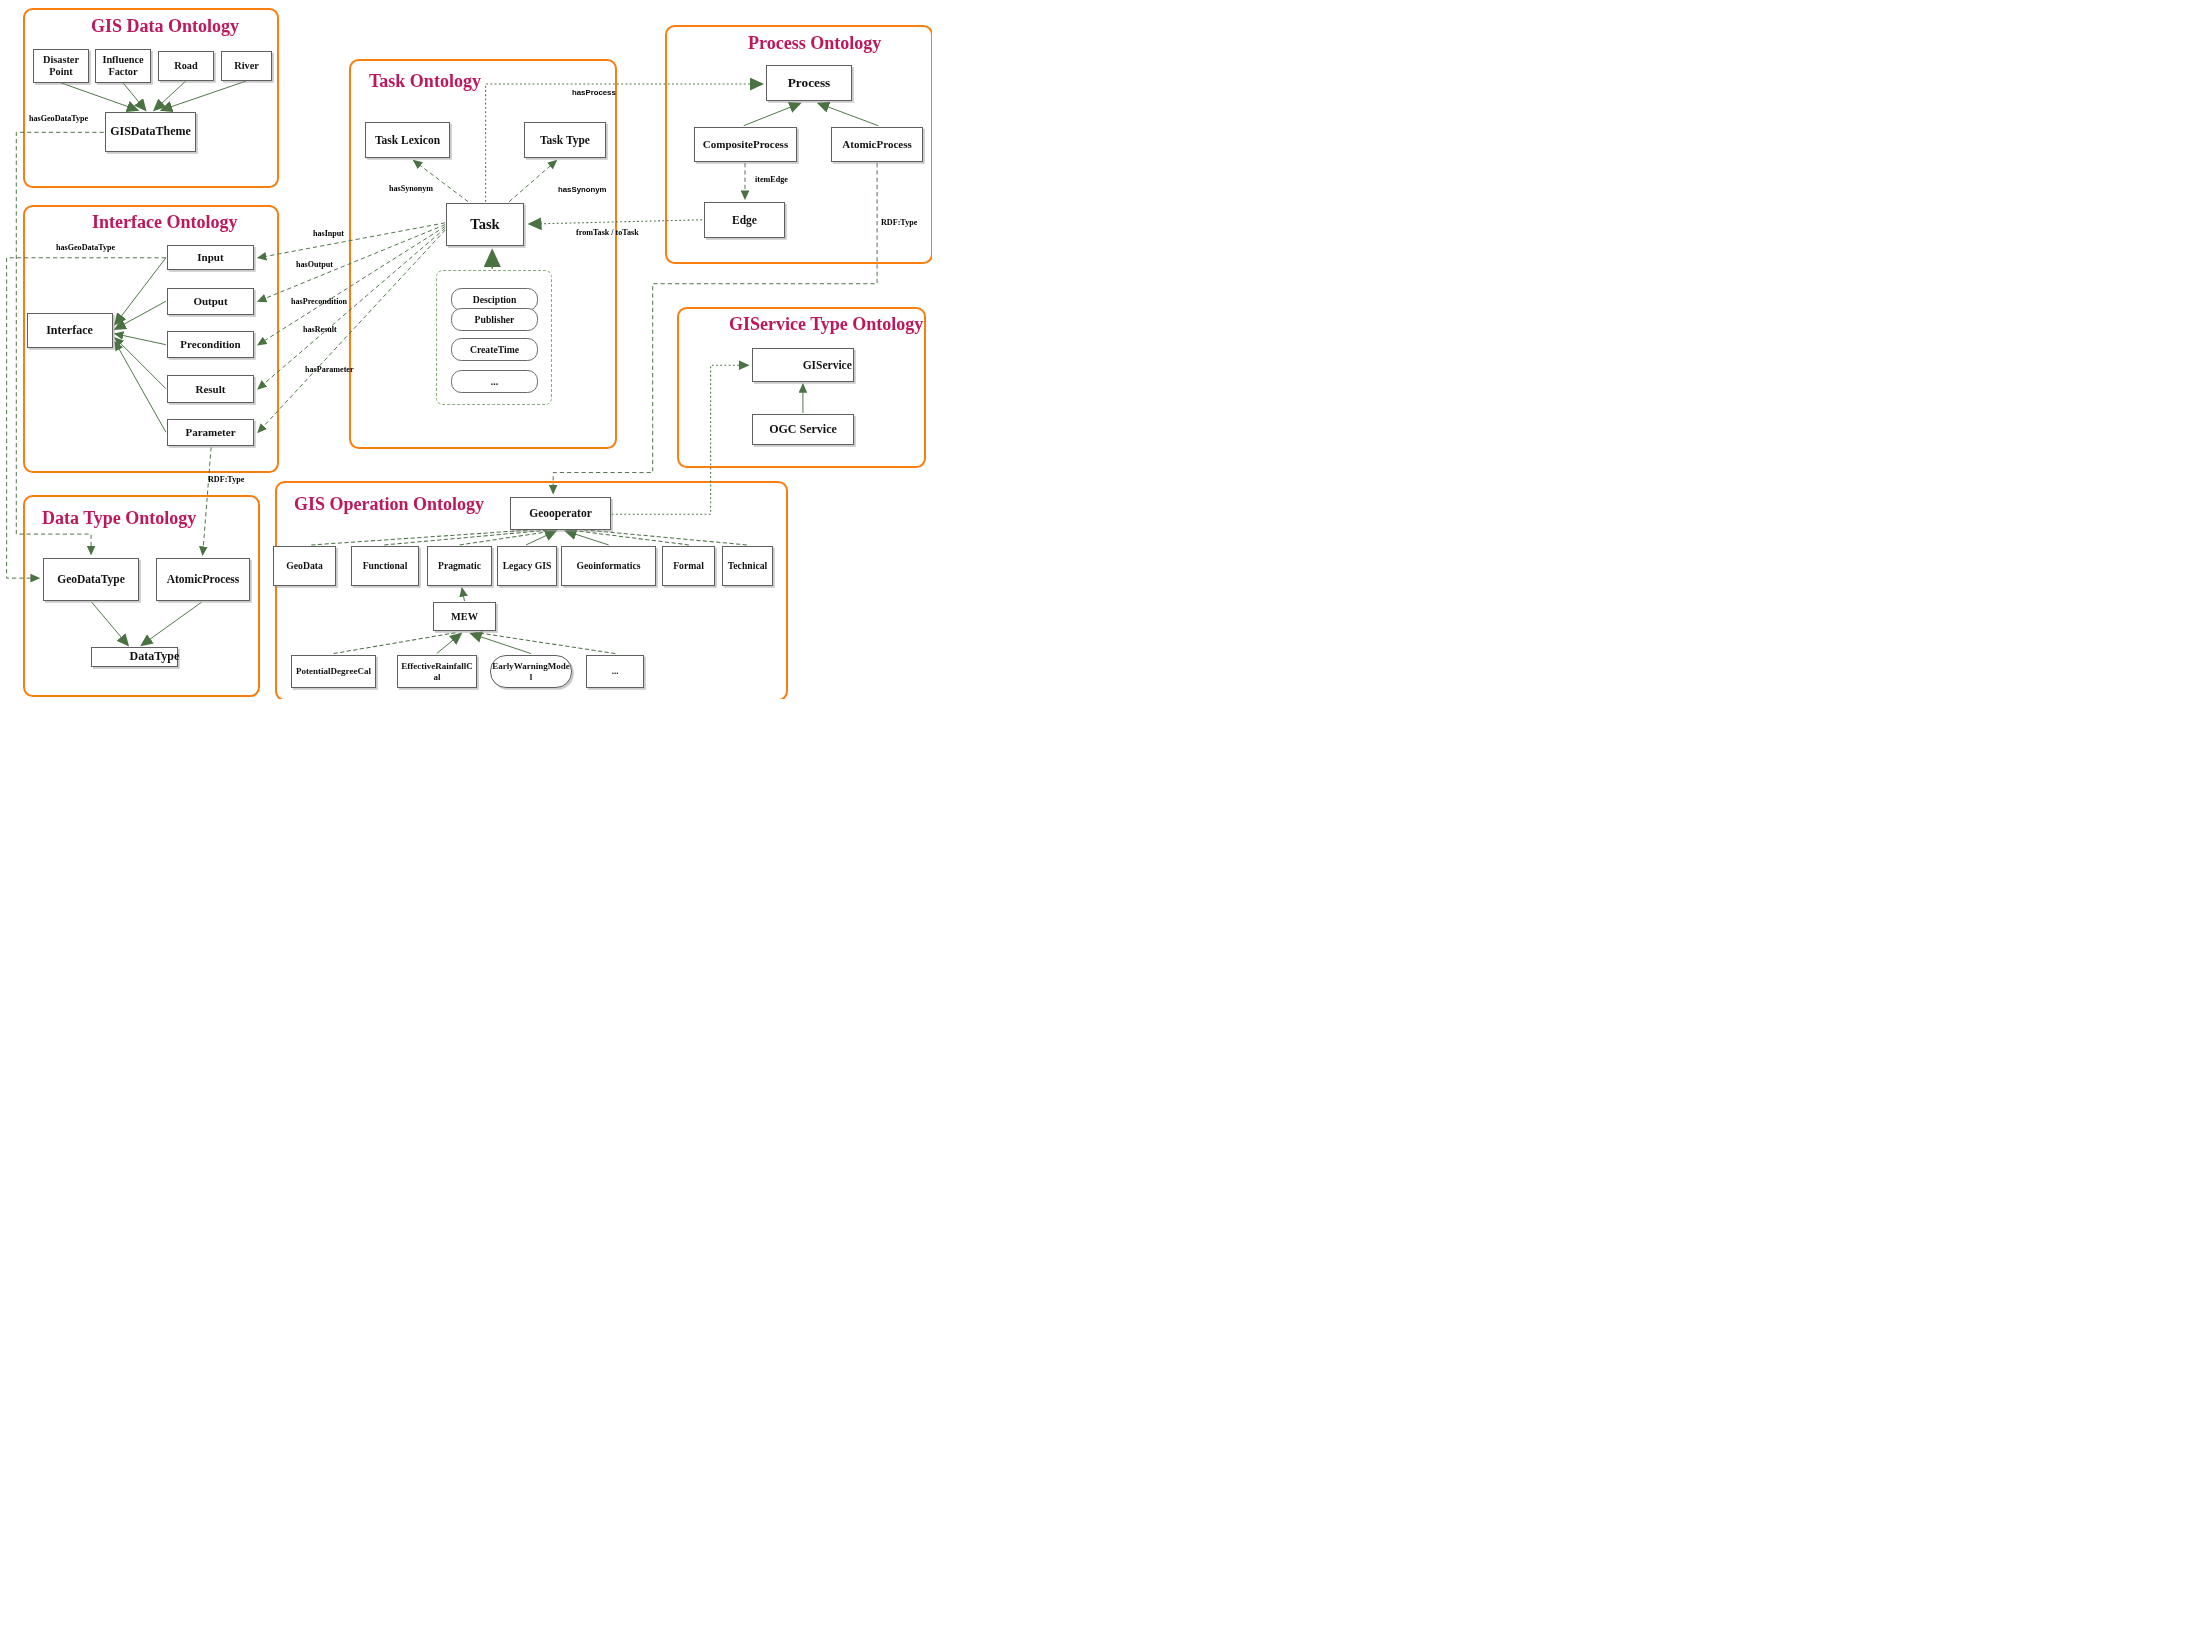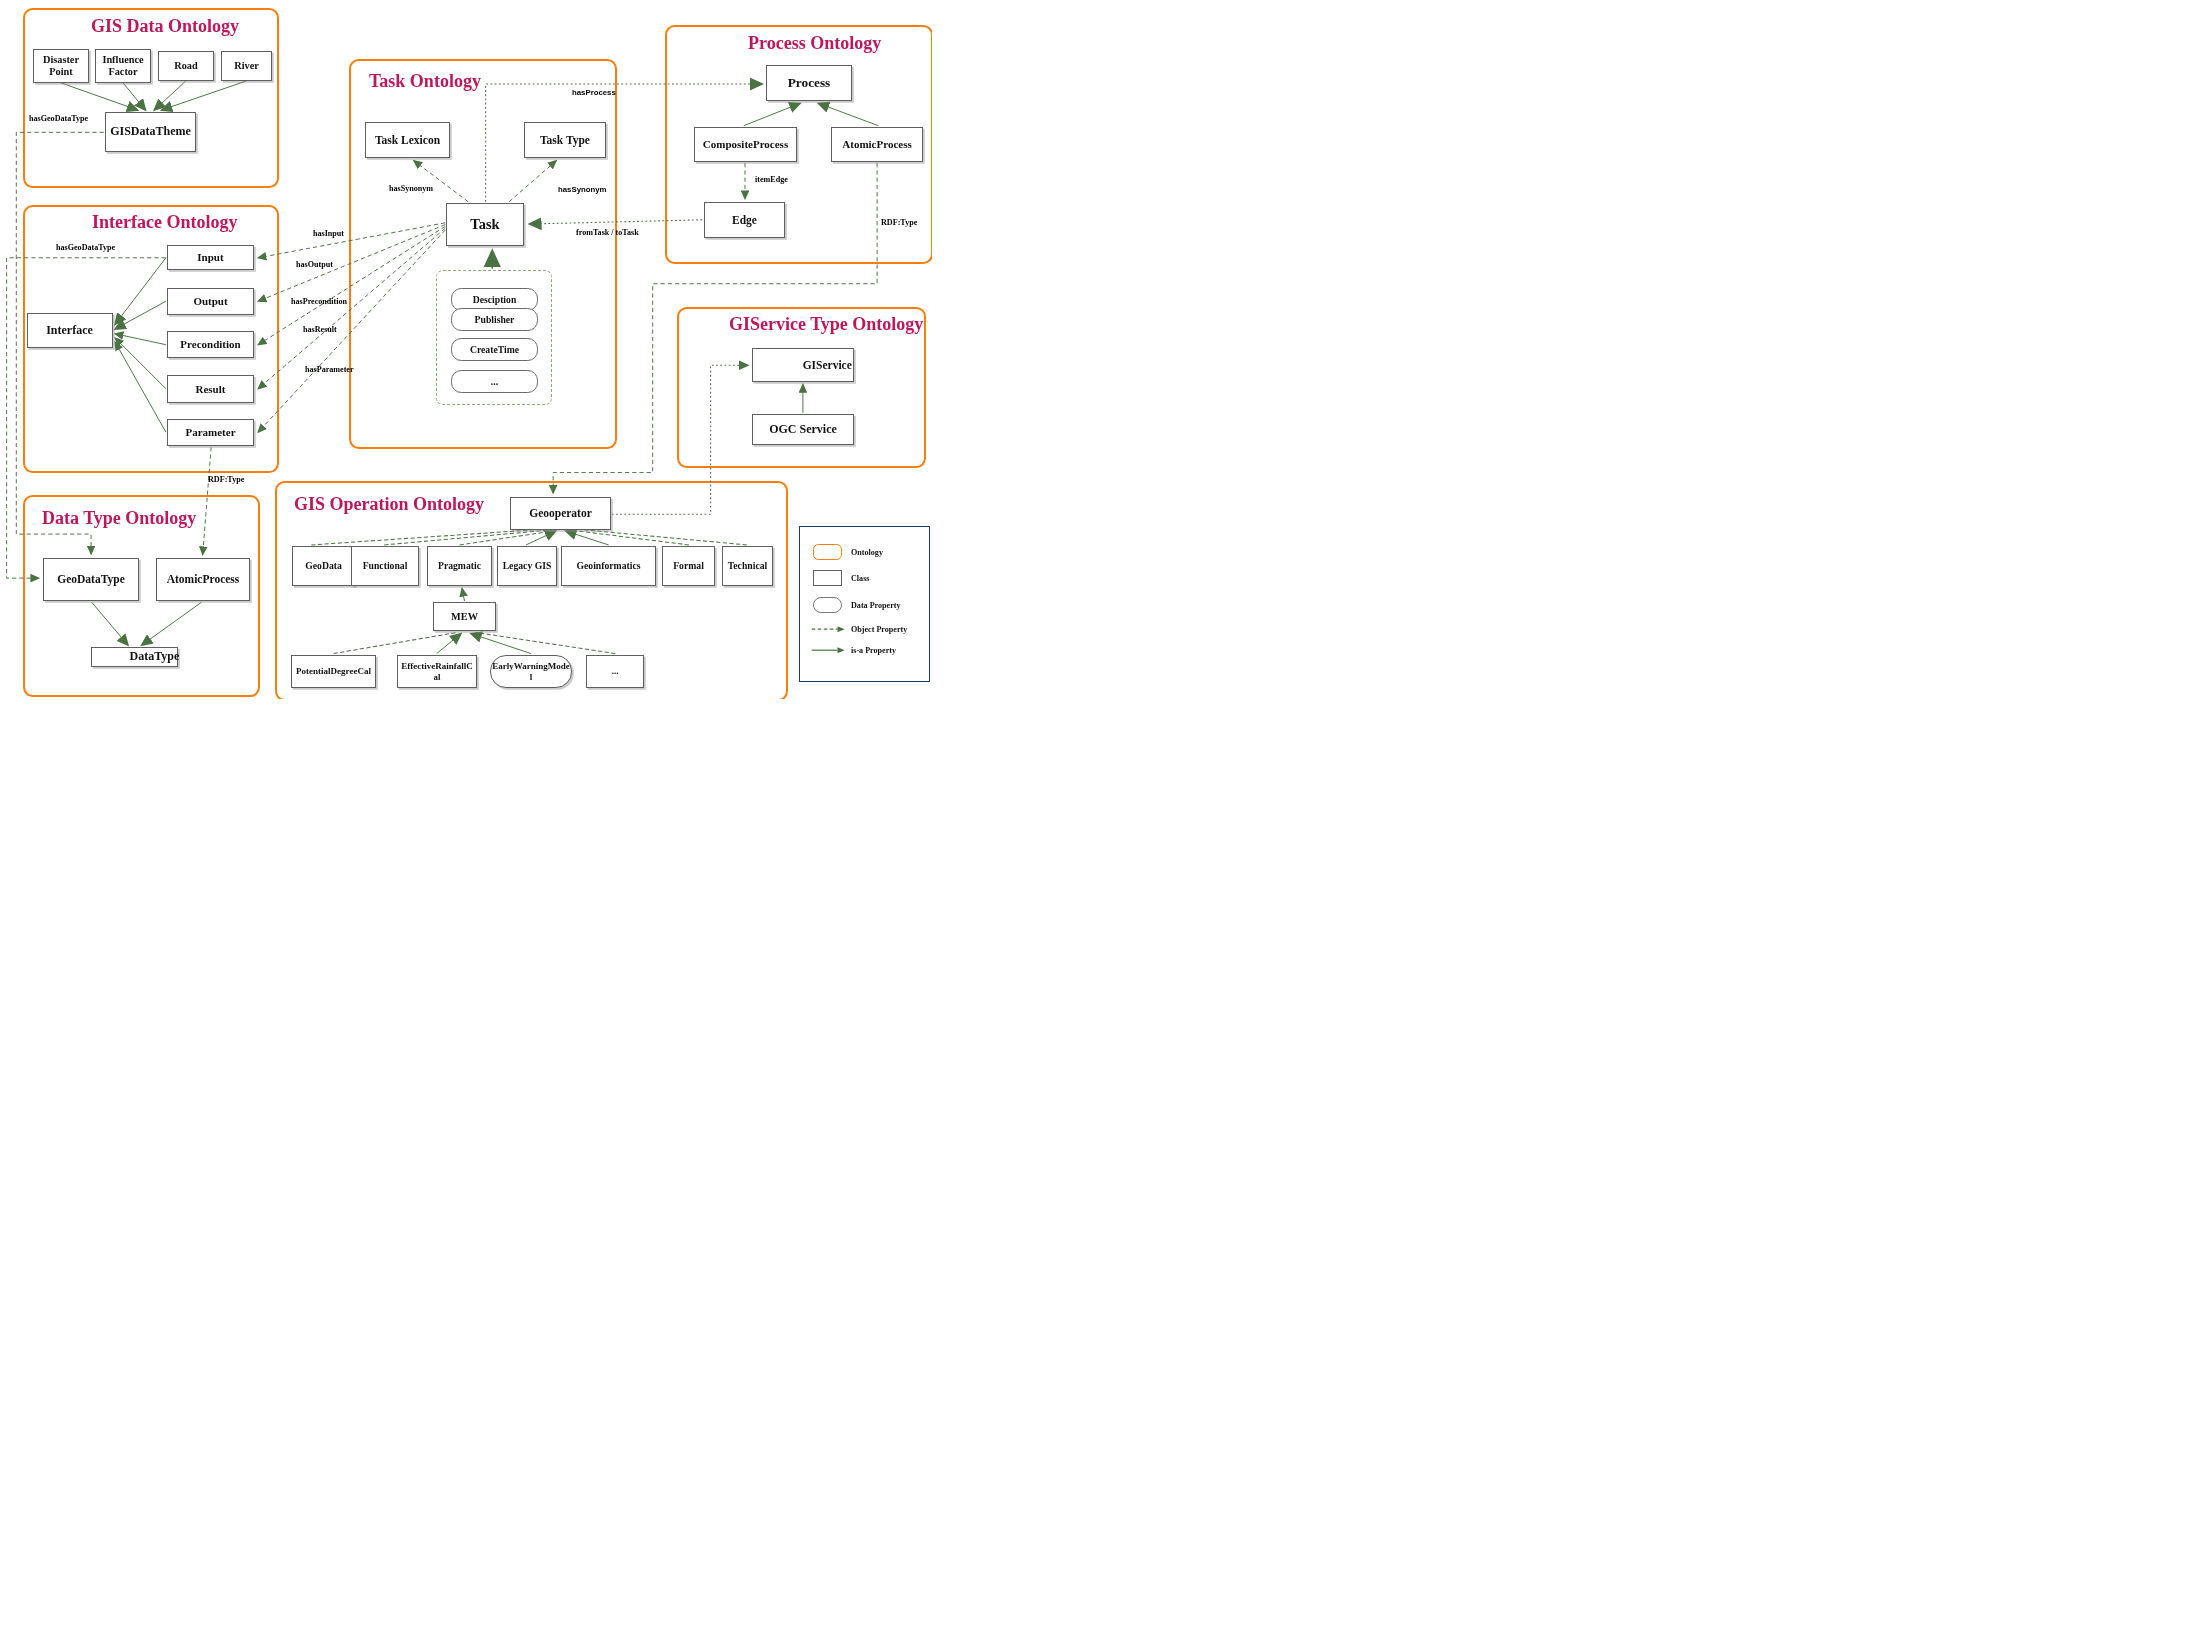--- a/index.html
+++ b/index.html
@@ -226,21 +226,21 @@
     </div>
   <div class="cbox" style="left:91px;top:647px;width:87px;height:20px;font-size:12px;padding-left:41px;">
       <span>DataType</span>
     </div>
   <div class="elabel" style="left:208px;top:475px;">RDF:Type</div>
 
   <div class="cbox" style="left:510px;top:497px;width:101px;height:33px;font-size:11.5px;">
       <span>Geooperator</span>
     </div>
 
-  <div class="cbox" style="left:292px;top:546px;width:63px;height:40px;font-size:9.7px;">
+  <div class="cbox" style="left:273px;top:546px;width:63px;height:40px;font-size:9.7px;">
       <span>GeoData</span>
     </div>
   <div class="cbox" style="left:351px;top:546px;width:68px;height:40px;font-size:9.7px;">
       <span>Functional</span>
     </div>
   <div class="cbox" style="left:427px;top:546px;width:65px;height:40px;font-size:9.7px;">
       <span>Pragmatic</span>
     </div>
   <div class="cbox" style="left:497px;top:546px;width:60px;height:40px;font-size:9.7px;">
       <span>Legacy GIS</span>
@@ -265,37 +265,15 @@
   <div class="cbox wrapany" style="left:397px;top:655px;width:80px;height:33px;font-size:9px;">
       <span class="wrapany">EffectiveRainfallCal</span>
     </div>
   <div class="cbox wrapany" style="left:490px;top:655px;width:82px;height:33px;font-size:9px;border-radius:16px;">
       <span class="wrapany">EarlyWarningModel</span>
     </div>
   <div class="cbox" style="left:586px;top:655px;width:58px;height:33px;font-size:9px;">
       <span>...</span>
     </div>
 
-  <div class="legend" style="left:799px;top:526px;width:129px;height:154px;">
-    <div class="lg-swatch" style="left:13.3px;top:17px;width:29px;height:16.3px;border:1.8px solid #f87e10;border-radius:5.4px;"></div>
-    <div class="lg-label" style="left:51px;top:20.5px;">Ontology</div>
-
-    <div class="lg-swatch" style="left:13.3px;top:43px;width:29px;height:16.3px;border:1.2px solid #5f5f5f;"></div>
-    <div class="lg-label" style="left:51px;top:47px;">Class</div>
-
-    <div class="lg-swatch" style="left:13.3px;top:70px;width:29px;height:16.3px;border:1.2px solid #777;border-radius:8.4px;"></div>
-    <div class="lg-label" style="left:51px;top:74px;">Data Property</div>
-
-    <svg class="lg-swatch" style="left:11px;top:98px;" width="35" height="8.4" viewBox="0 0 58 14">
-      <line x1="1" y1="7" x2="44" y2="7" stroke="#4a7243" stroke-width="2" stroke-dasharray="6 4"></line>
-      <path d="M44,2 L56,7 L44,12 z" fill="#4a7243"></path>
-    </svg>
-    <div class="lg-label" style="left:51px;top:98px;">Object Property</div>
-
-    <svg class="lg-swatch" style="left:11px;top:119px;" width="35" height="8.4" viewBox="0 0 58 14">
-      <line x1="1" y1="7" x2="44" y2="7" stroke="#4a7243" stroke-width="2"></line>
-      <path d="M44,2 L56,7 L44,12 z" fill="#4a7243"></path>
-    </svg>
-    <div class="lg-label" style="left:51px;top:119px;">is-a Property</div>
-  </div>
 
 </div>
 
 
 </body></html>

